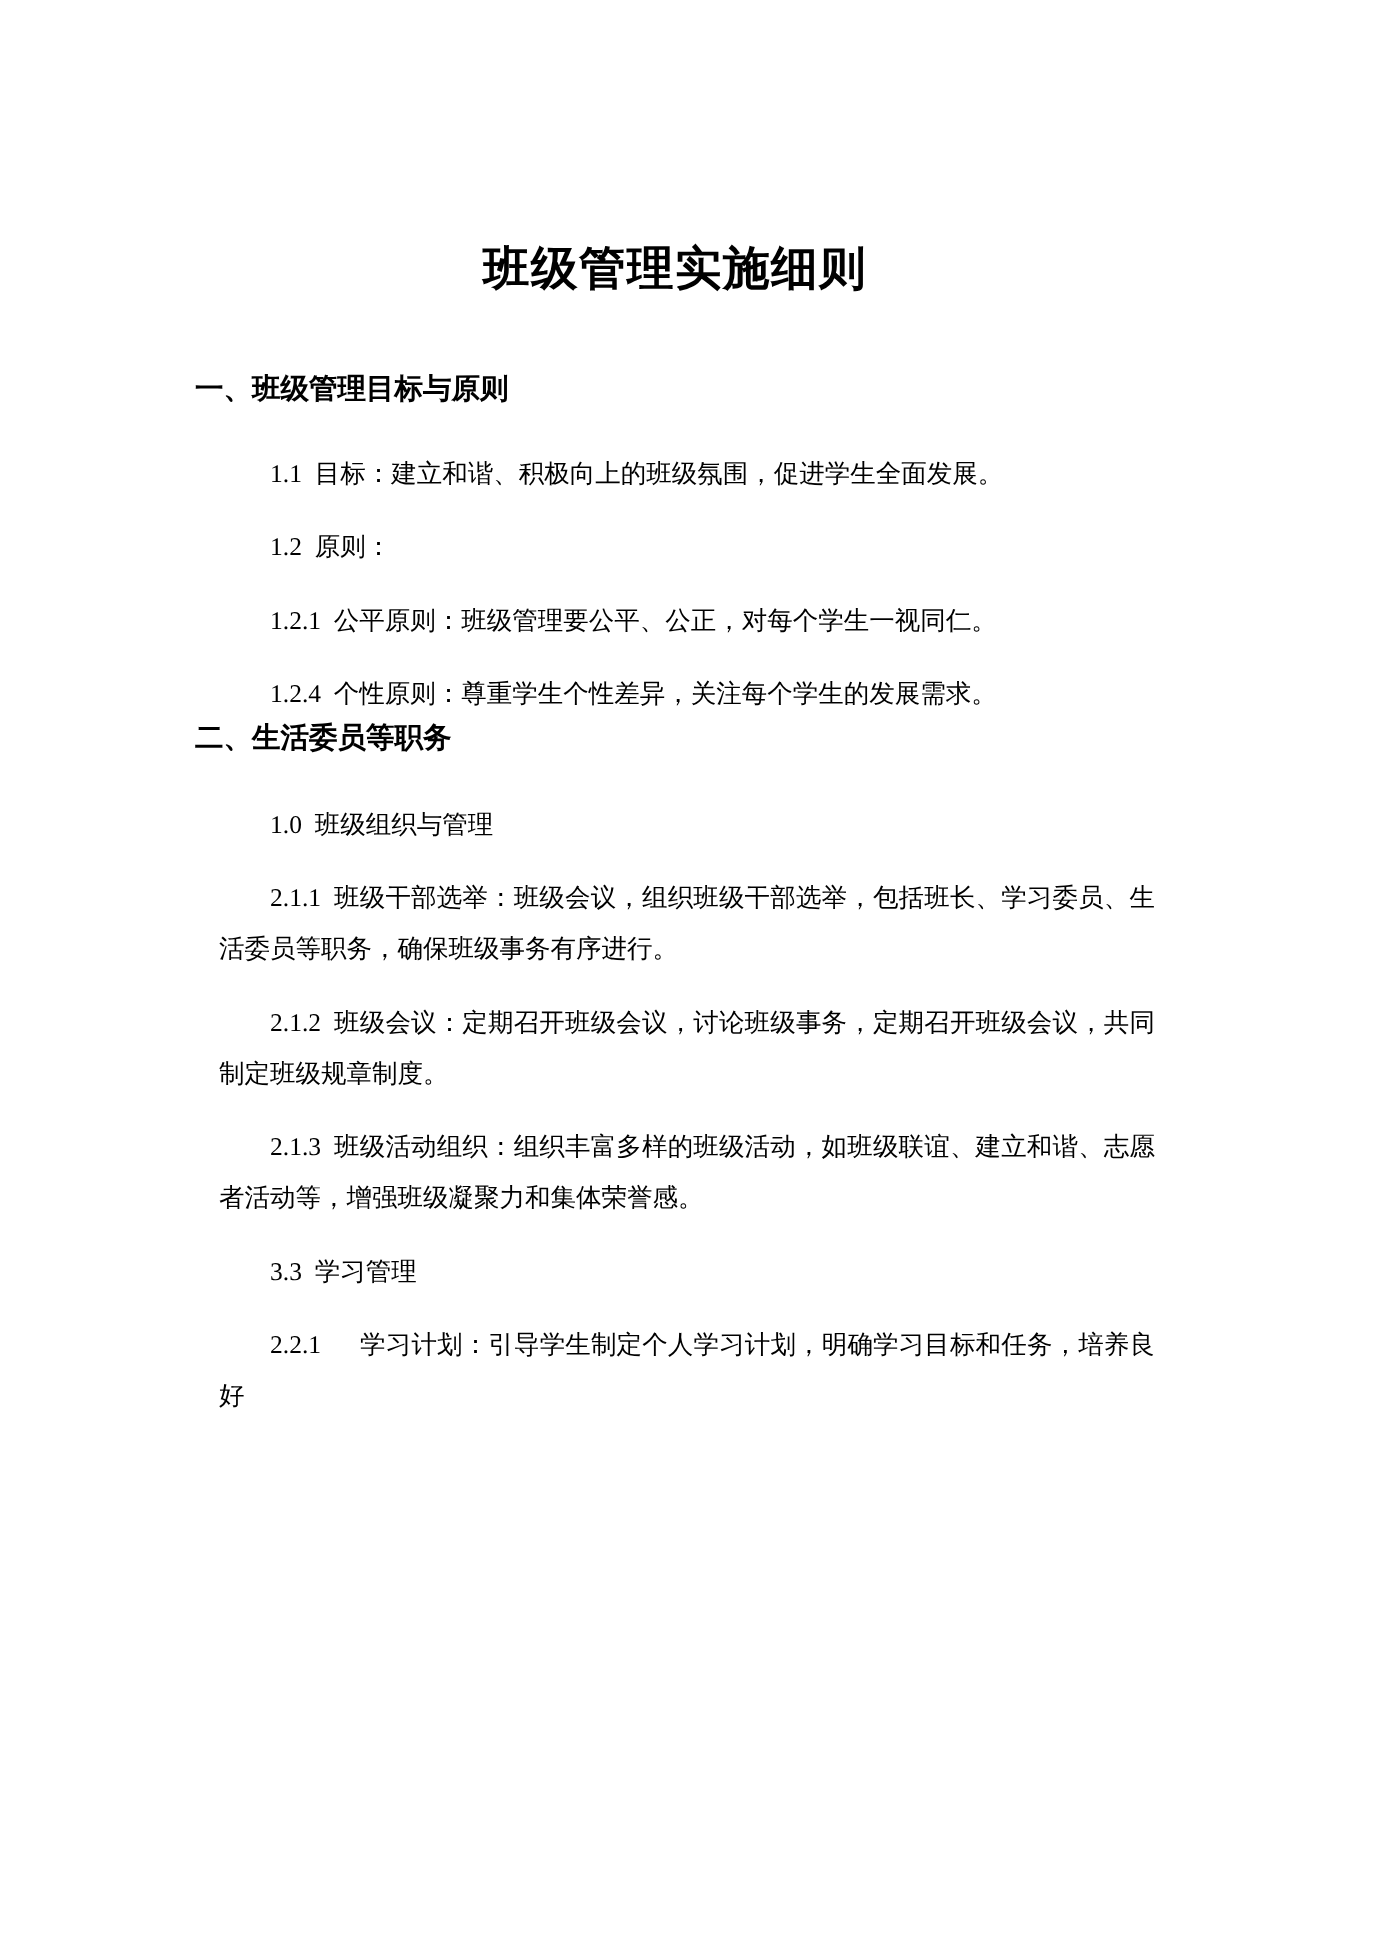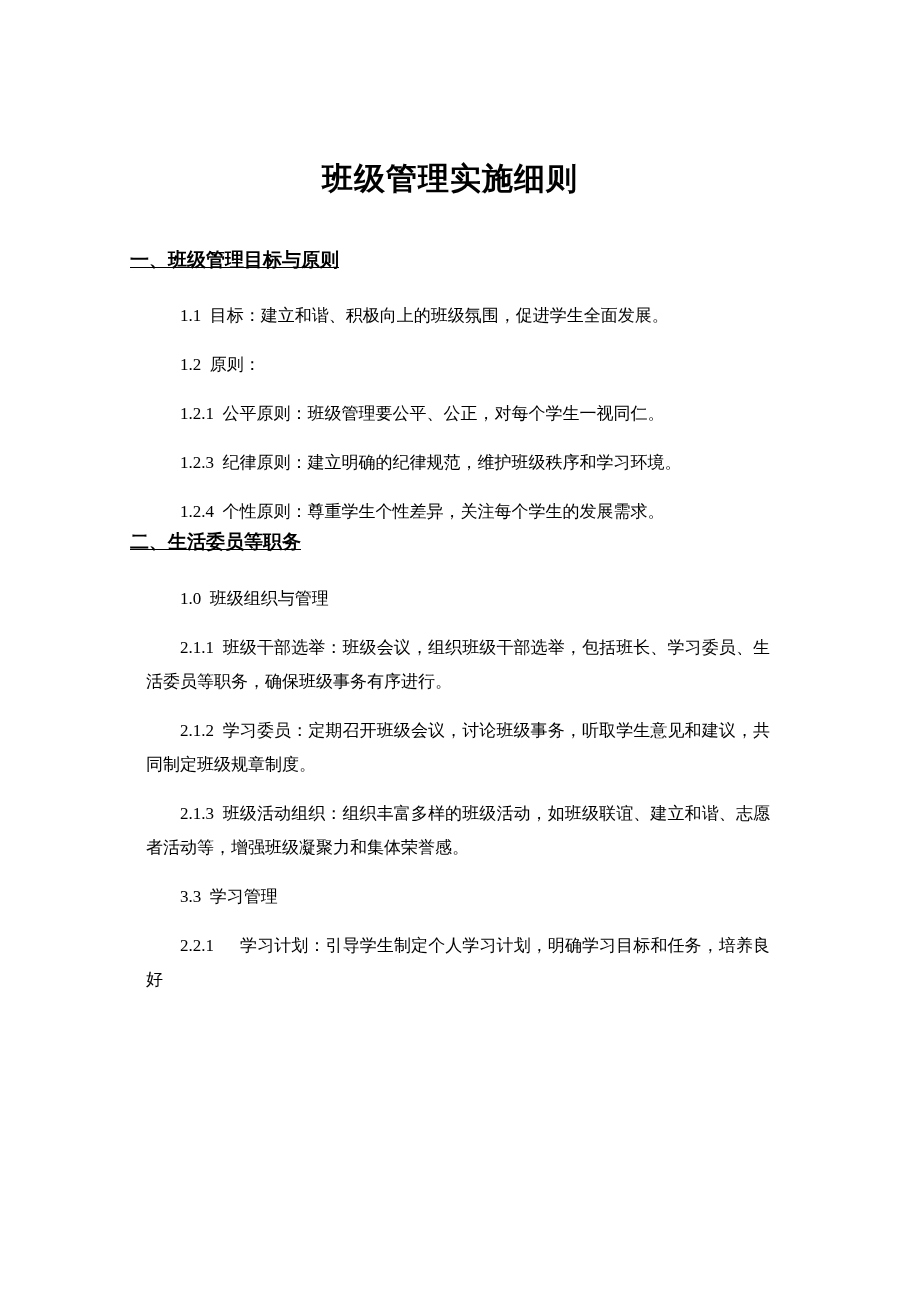--- a/index.html
+++ b/index.html
@@ -31,21 +31,20 @@
   }
   .section-heading {
     margin: 22px 0 26px 0;
     font-family: "Liberation Sans", sans-serif;
     font-size: 19px;
     font-weight: 700;
     line-height: 1.4;
   }
   .section-heading:first-of-type {
     margin-top: 0;
-    text-decoration: underline;
   }
   .para {
     margin: 0 0 15px 16px;
     font-size: 17px;
     line-height: 2.0;
     text-indent: 2em;
     white-space: pre-wrap;
     text-align: justify;
   }
   .para:last-child {
@@ -57,27 +56,26 @@
 
 <div class="page">
 
   <h1 class="doc-title">班级管理实施细则</h1>
 
   <section>
     <h2 class="section-heading">一、班级管理目标与原则</h2>
     <p class="para">1.1  目标：建立和谐、积极向上的班级氛围，促进学生全面发展。</p>
     <p class="para">1.2  原则：</p>
     <p class="para">1.2.1  公平原则：班级管理要公平、公正，对每个学生一视同仁。</p>
-    <p class="para">1.2.3  纪律原则：建立明确的纪律规范，维护班级秩序和学习环境。</p>
     <p class="para">1.2.4  个性原则：尊重学生个性差异，关注每个学生的发展需求。</p>
   </section>
 
   <section>
     <h2 class="section-heading">二、生活委员等职务</h2>
     <p class="para">1.0  班级组织与管理</p>
     <p class="para">2.1.1  班级干部选举：班级会议，组织班级干部选举，包括班长、学习委员、生活委员等职务，确保班级事务有序进行。</p>
-    <p class="para">2.1.2  学习委员：定期召开班级会议，讨论班级事务，听取学生意见和建议，共同制定班级规章制度。</p>
+    <p class="para">2.1.2  班级会议：定期召开班级会议，讨论班级事务，定期召开班级会议，共同制定班级规章制度。</p>
     <p class="para">2.1.3  班级活动组织：组织丰富多样的班级活动，如班级联谊、建立和谐、志愿者活动等，增强班级凝聚力和集体荣誉感。</p>
     <p class="para">3.3  学习管理</p>
     <p class="para">2.2.1      学习计划：引导学生制定个人学习计划，明确学习目标和任务，培养良好</p>
   </section>
 
 </div>
 
 </body></html>

